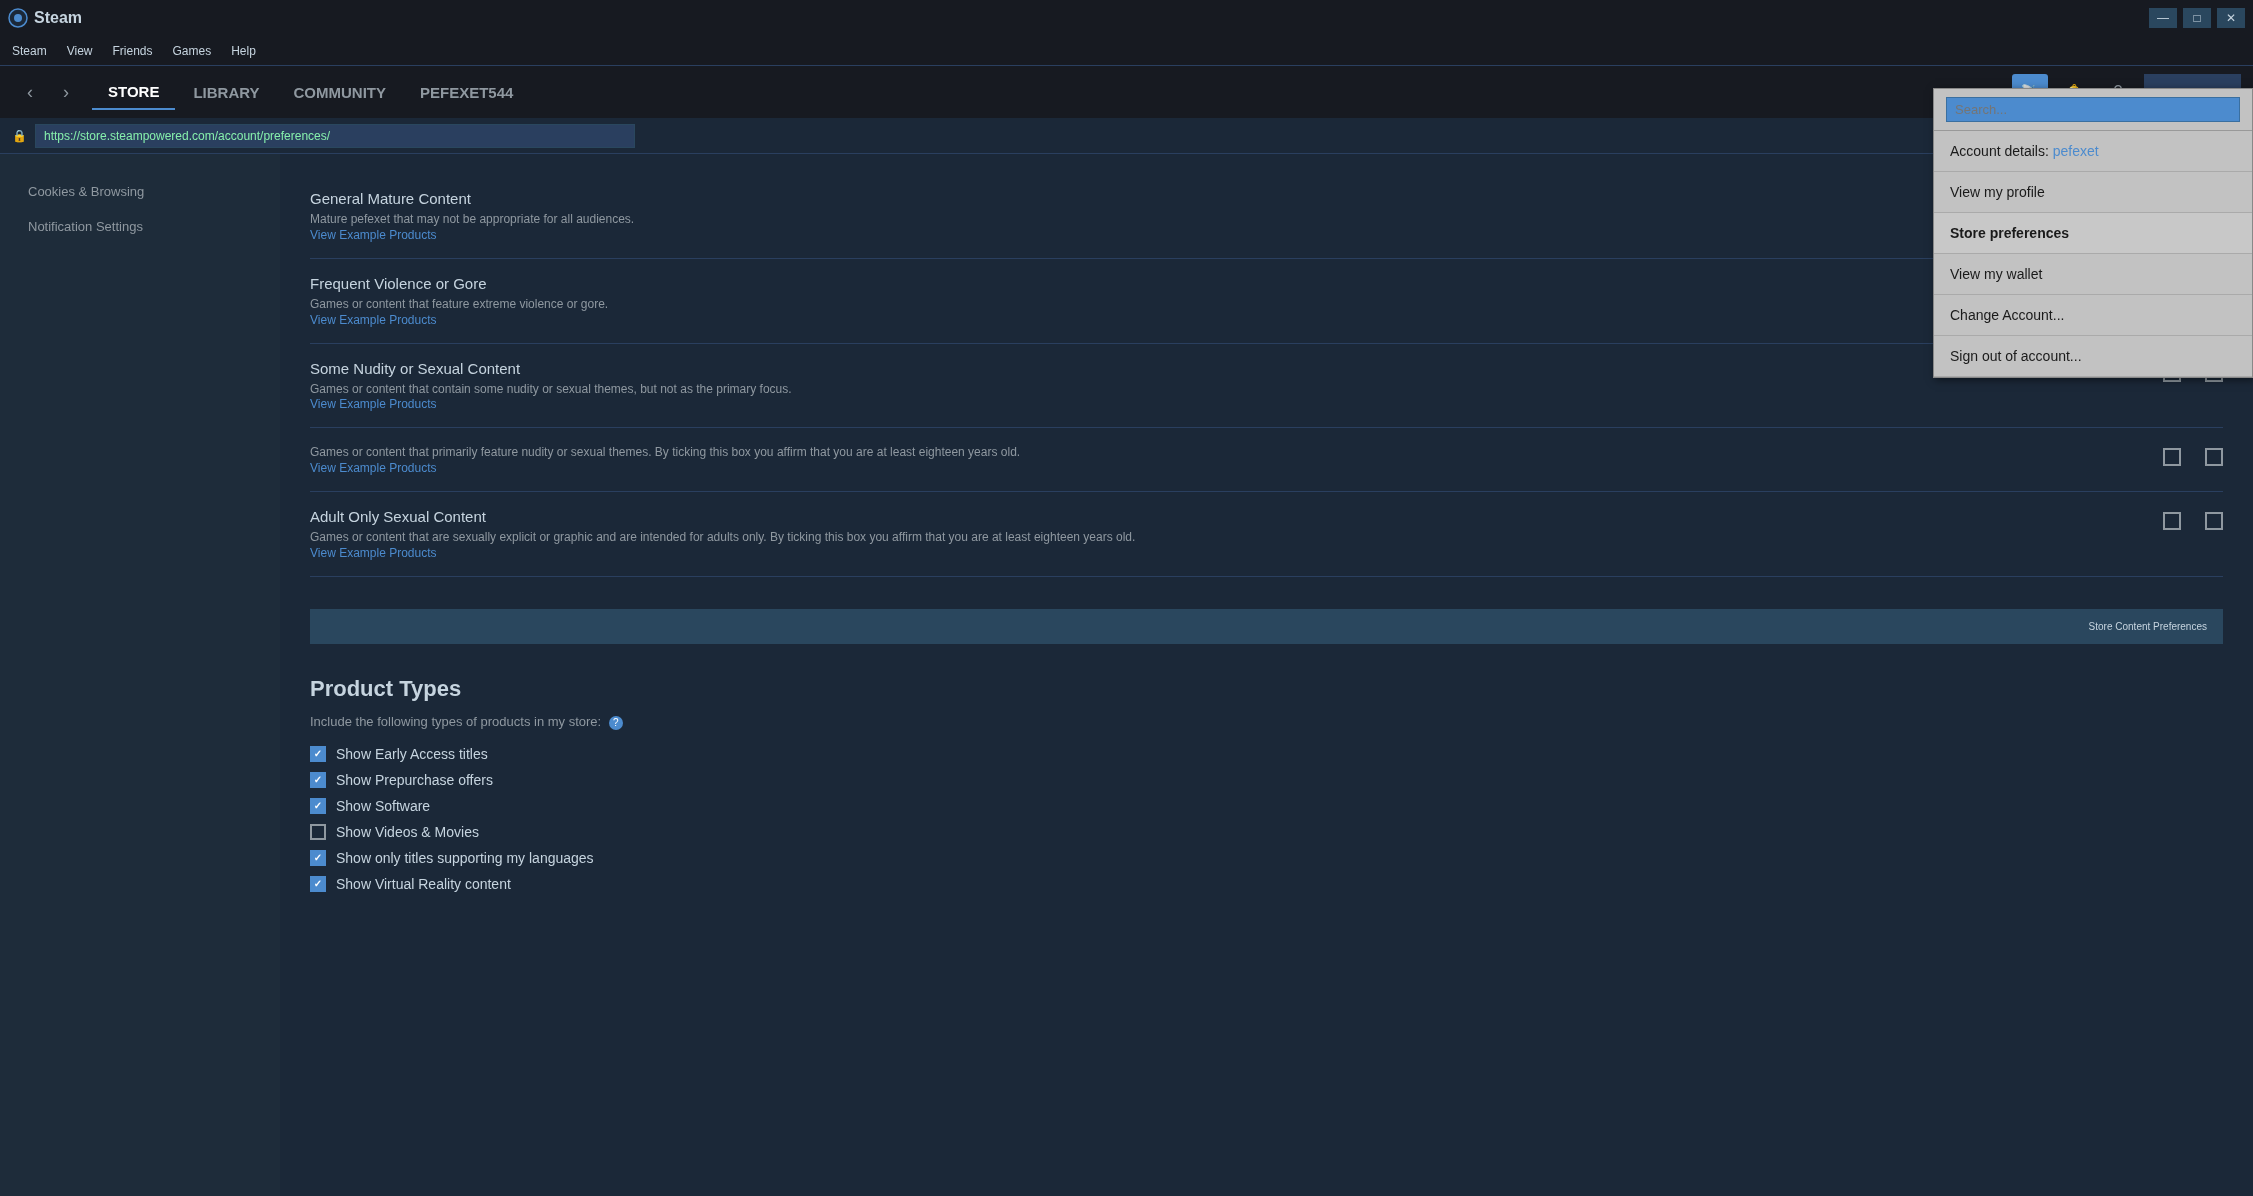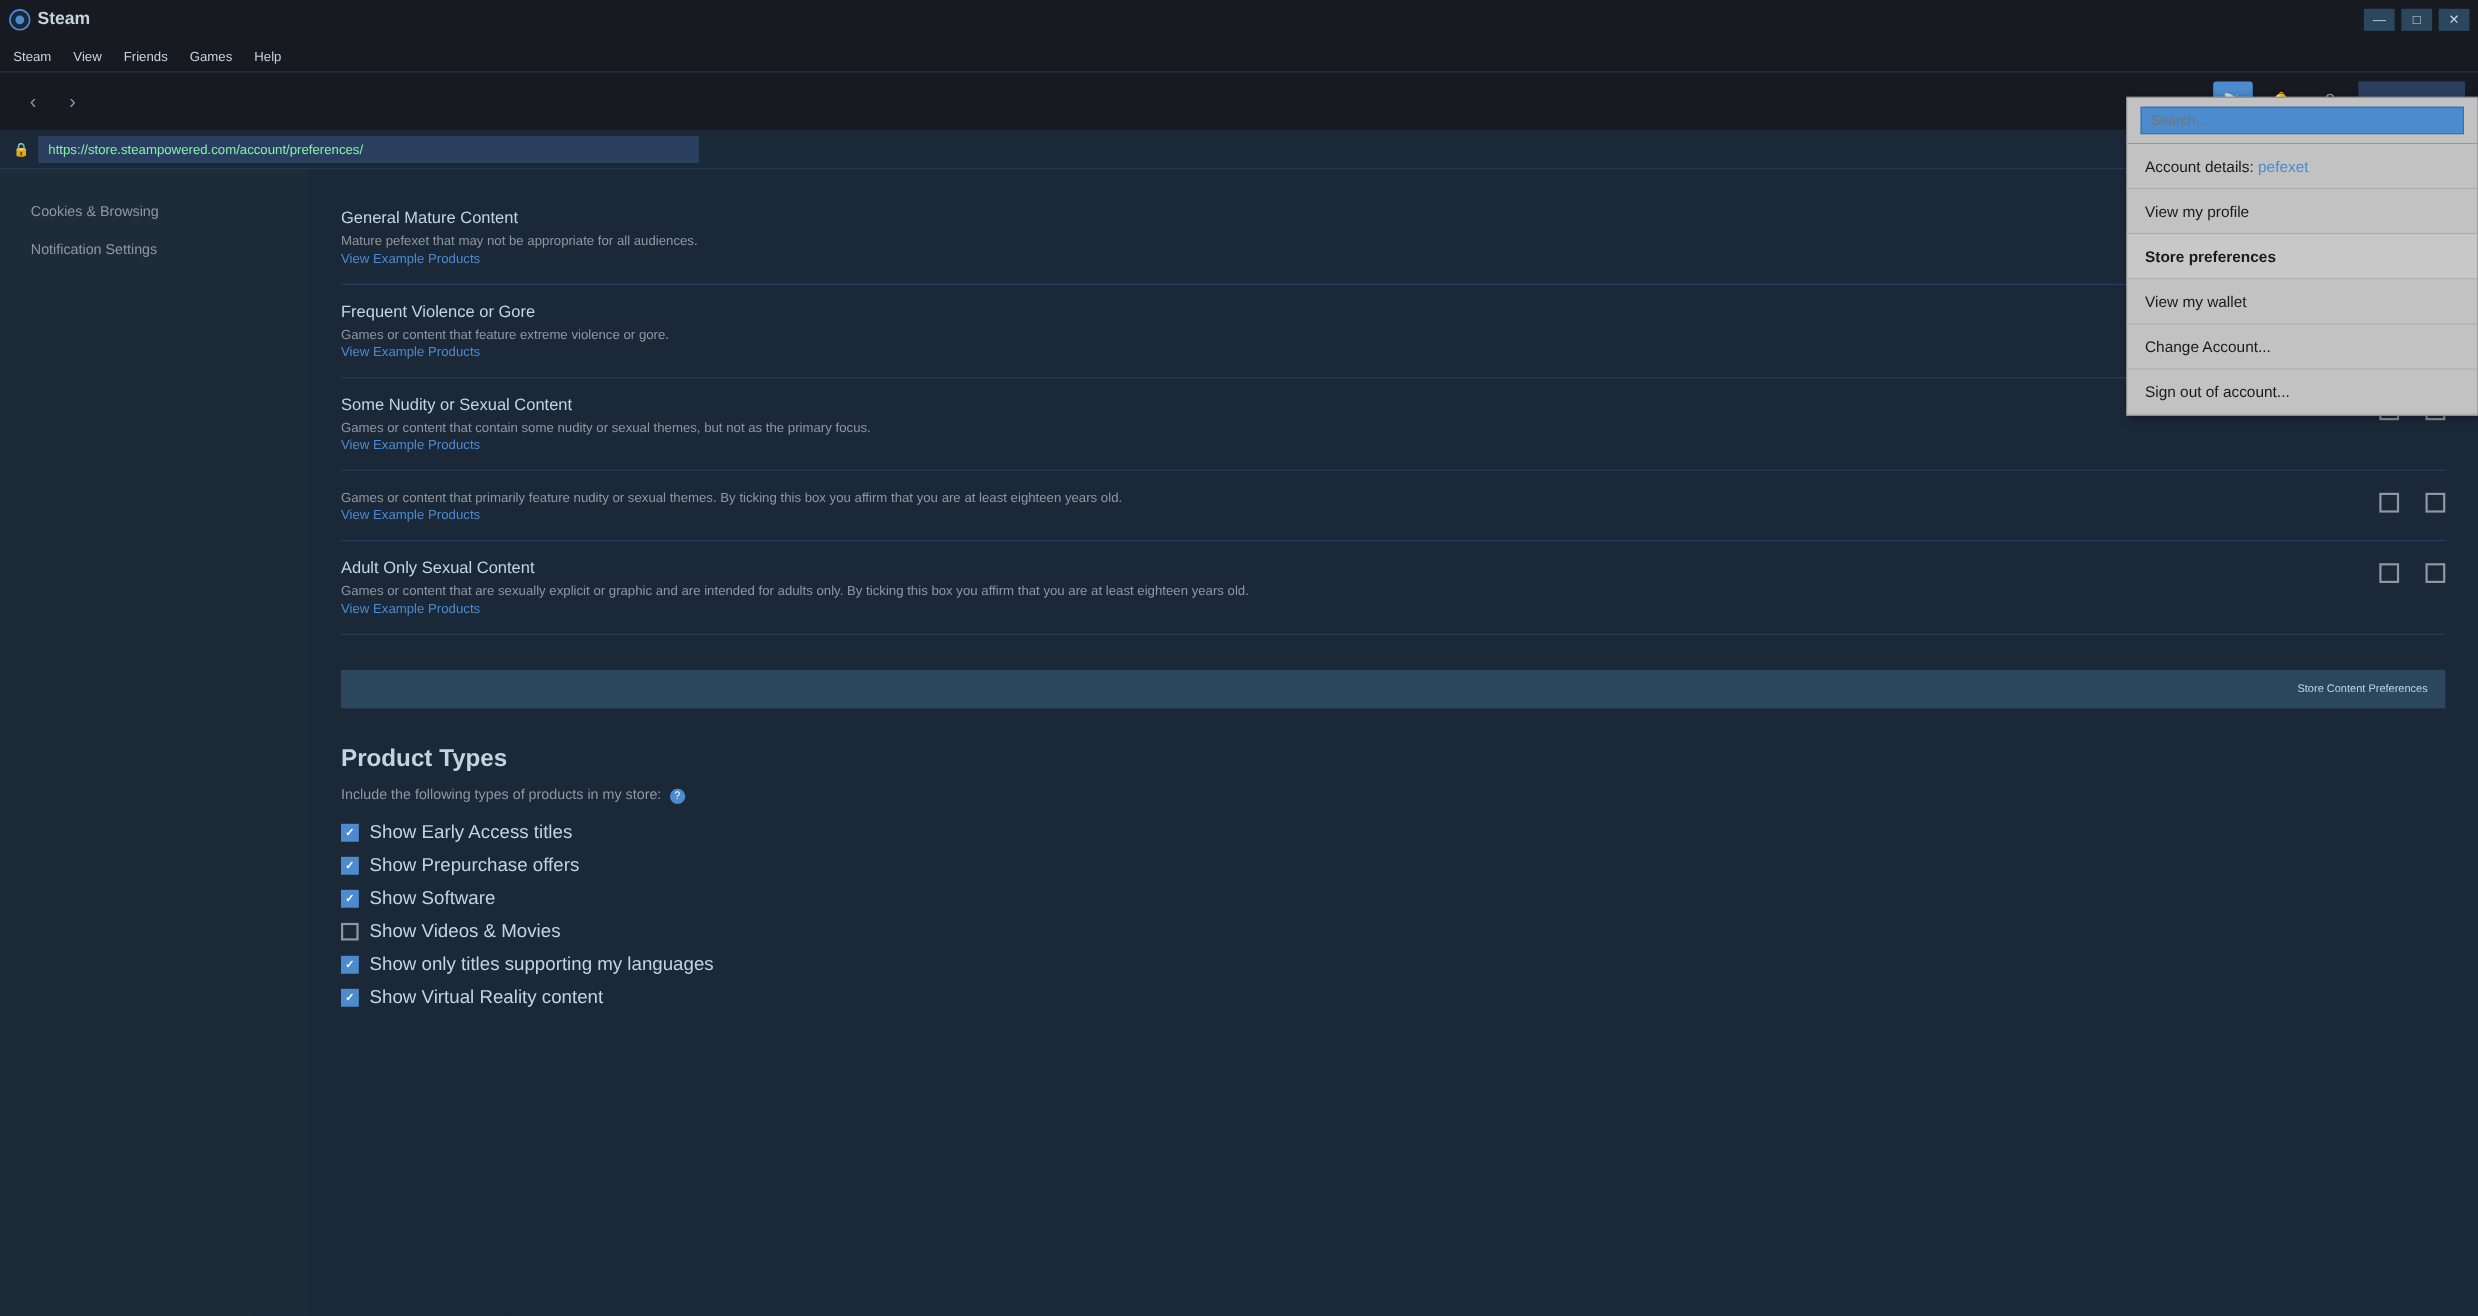--- a/index.html
+++ b/index.html
@@ -290,21 +290,21 @@
       background: #4c8bce;
       border-color: #4c8bce;
     }
     .checkbox-small.checked::after {
       content: "✓";
       color: white;
       font-size: 10px;
       font-weight: bold;
     }
     .checkbox-label {
-      font-size: 17px;
+      font-size: 14px;
       color: #c6d4df;
     }
     .dropdown-menu {
       position: absolute;
       top: 88px;
       right: 0;
       width: 320px;
       background: #c2c2c2;
       border: 1px solid #888;
       z-index: 200;
@@ -359,20 +359,26 @@
   <span class="menu-item">Steam</span>
   <span class="menu-item">View</span>
   <span class="menu-item">Friends</span>
   <span class="menu-item">Games</span>
   <span class="menu-item">Help</span>
 </div>
 
 <div class="nav-bar">
   <button class="nav-btn">‹</button>
   <button class="nav-btn">›</button>
+  <div class="nav-tabs">
+    <span class="nav-tab active">STORE</span>
+    <span class="nav-tab">LIBRARY</span>
+    <span class="nav-tab">COMMUNITY</span>
+    <span class="nav-tab">PEFEXET544</span>
+  </div>
   <div class="nav-spacer"></div>
   <div class="nav-right">
     <div class="broadcast-btn">📡</div>
     <button class="nav-icon-btn">🔔</button>
     <button class="nav-icon-btn">?</button>
     <button class="username-btn">PEFEXET544</button>
   </div>
 </div>
 
 <div class="address-bar">

